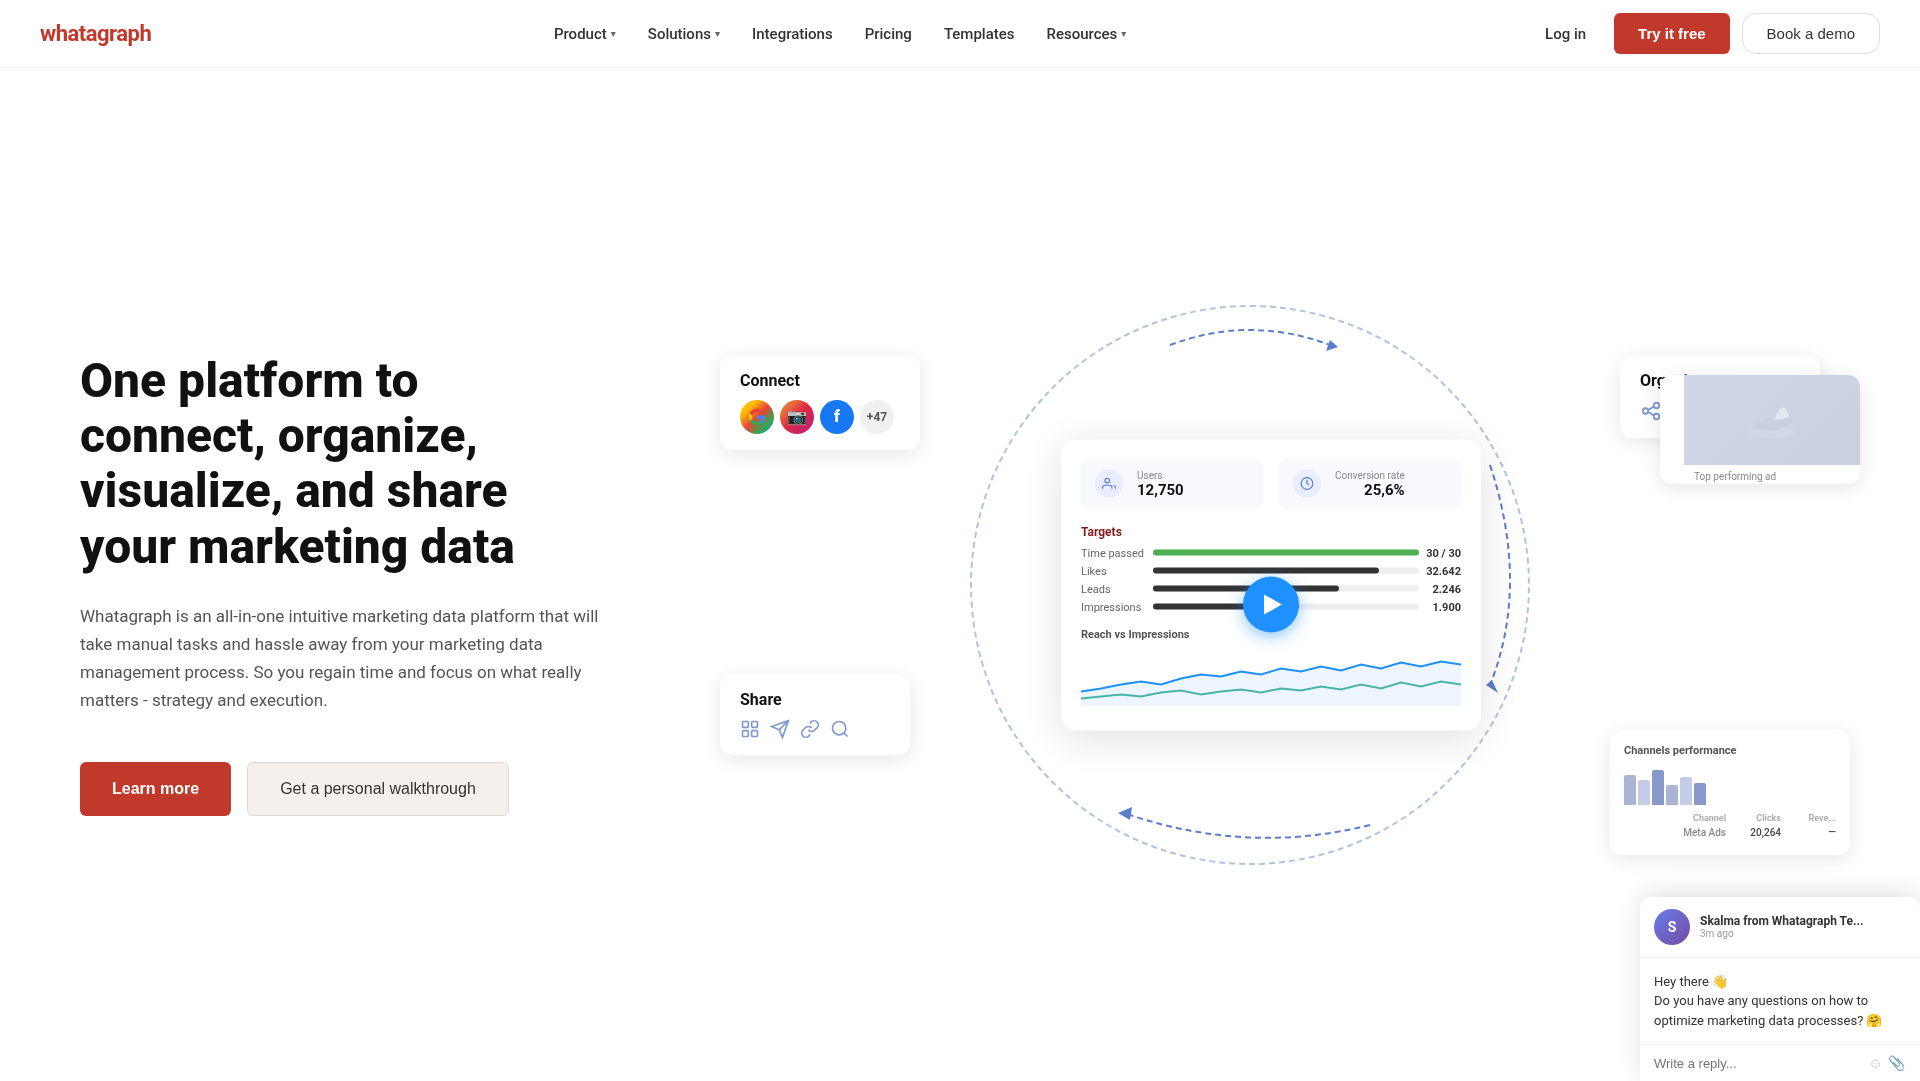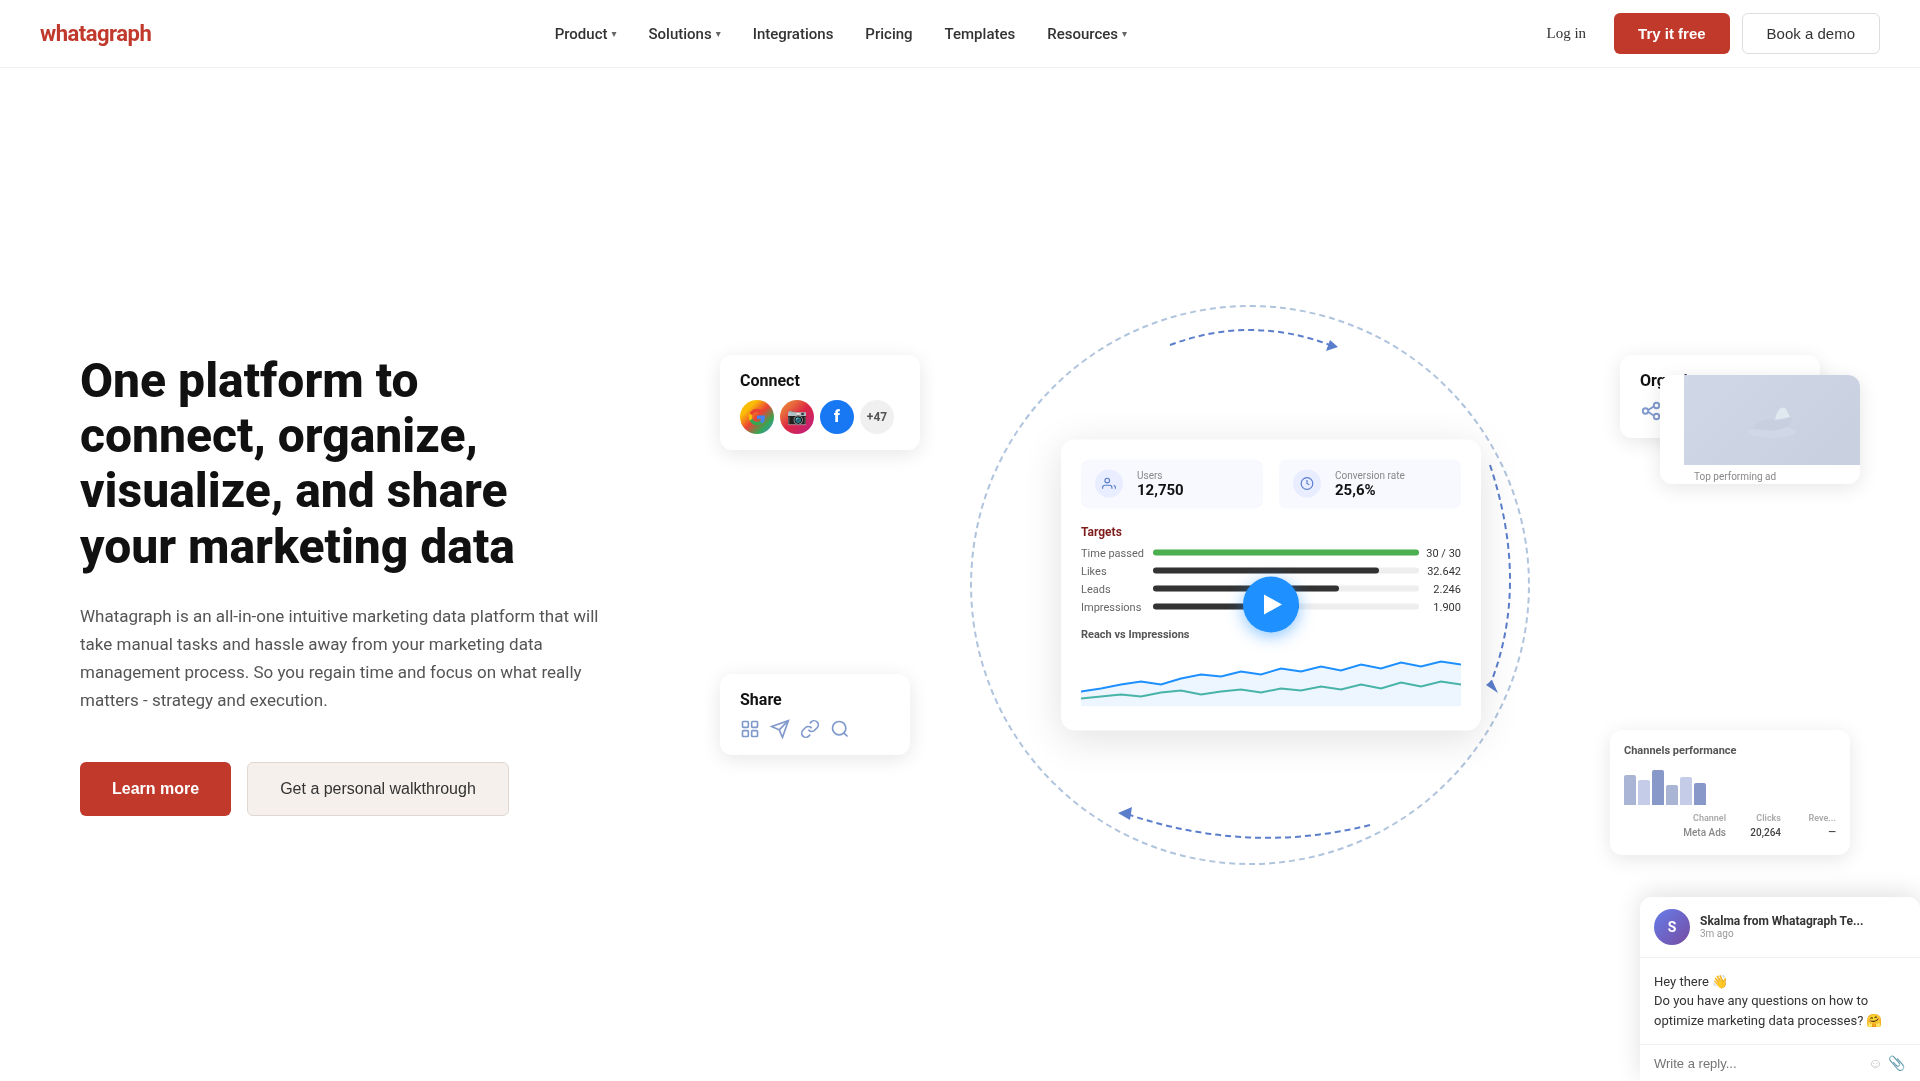--- a/index.html
+++ b/index.html
@@ -14,28 +14,28 @@
     .logo { display: flex; align-items: flex-start; }
     .logo-text { font-size: 22px; font-weight: 700; color: #c0392b; letter-spacing: -0.5px; }
     .nav-links { display: flex; align-items: center; gap: 4px; }
     .nav-item {
       display: flex; align-items: center; gap: 4px; padding: 8px 14px;
       font-size: 15px; color: #333; cursor: pointer; border-radius: 6px;
       transition: background 0.15s; font-weight: 500; white-space: nowrap;
     }
     .nav-item .chevron { font-size: 10px; color: #666; }
     .nav-actions { display: flex; align-items: center; gap: 12px; }
-    .btn-login { font-size: 15px; color: #333; font-weight: 500; cursor: pointer; padding: 8px 16px; border-radius: 6px; font-family: Liberation Serif, serif; }
+    .btn-login { font-size: 15px; color: #333; font-weight: 500; cursor: pointer; padding: 8px 16px; border-radius: 6px; }
     .btn-try {
       background: #c0392b; color: #fff; border: none; padding: 12px 24px;
       border-radius: 6px; font-size: 15px; font-weight: 600; cursor: pointer;
     }
     .btn-demo {
       background: #fff; color: #333; border: 1.5px solid #ddd; padding: 11px 24px;
-      border-radius: 6px; font-size: 15px; font-weight: 500; cursor: pointer;
+      border-radius: 14px; font-size: 15px; font-weight: 500; cursor: pointer;
     }
 
     
     .hero {
       display: flex; align-items: center; min-height: calc(100vh - 68px);
       padding: 60px 80px 40px 80px; gap: 60px;
     }
     .hero-left { flex: 0 0 520px; max-width: 520px; }
     .hero-title {
       font-size: 48px; font-weight: 800; line-height: 1.15;
@@ -129,29 +129,29 @@
     .card-main-stats {
       display: flex; gap: 16px; margin-bottom: 16px;
     }
     .stat-box {
       display: flex; align-items: center; gap: 14px;
       background: #f8f9ff; border-radius: 8px; padding: 10px 14px;
       flex: 1;
     }
     .stat-icon { width: 28px; height: 28px; background: #e8edff; border-radius: 50%; display: flex; align-items: center; justify-content: center; color: #5b7ecc; font-size: 14px; }
     .stat-label { font-size: 10px; color: #888; }
-    .stat-value { font-size: 15px; font-weight: 700; color: #111; }
+    .stat-value { font-size: 15px; font-weight: 700; color: #111; text-align: right; }
 
     .targets-section { margin-bottom: 14px; }
     .targets-title { font-size: 12px; font-weight: 700; color: #7f1d1d; margin-bottom: 8px; }
     .target-row { display: flex; align-items: center; gap: 2px; margin-bottom: 5px; font-size: 11px; }
     .target-label { color: #666; width: 70px; flex-shrink: 0; }
     .target-bar-bg { flex: 1; height: 6px; background: #eee; border-radius: 3px; }
     .target-bar { height: 6px; border-radius: 3px; }
-    .target-value { color: #333; font-weight: 400; width: 40px; text-align: right; }
+    .target-value { color: #333; font-weight: 700; width: 40px; text-align: right; }
 
     .reach-chart { margin-top: 10px; }
     .reach-title { font-size: 11px; font-weight: 700; color: #555; margin-bottom: 6px; }
 
     
     .play-btn {
       position: absolute;
       top: 50%; left: 50%;
       transform: translate(-50%, -50%);
       width: 56px; height: 56px;

